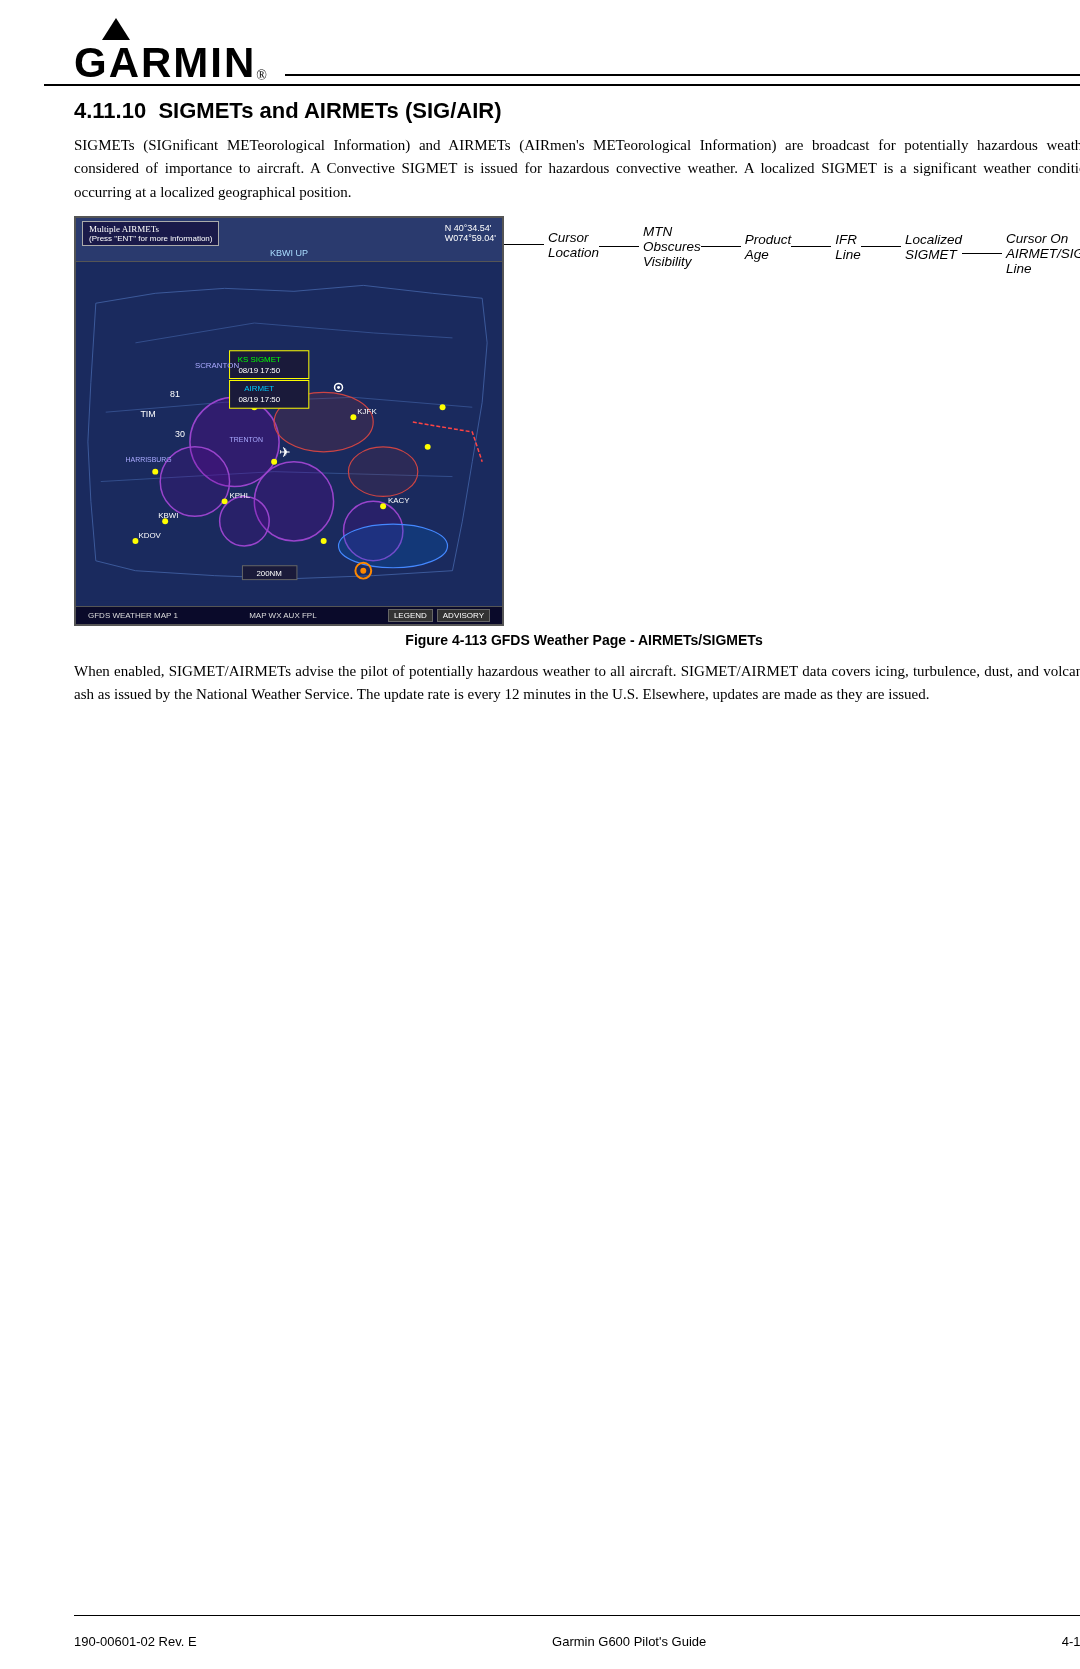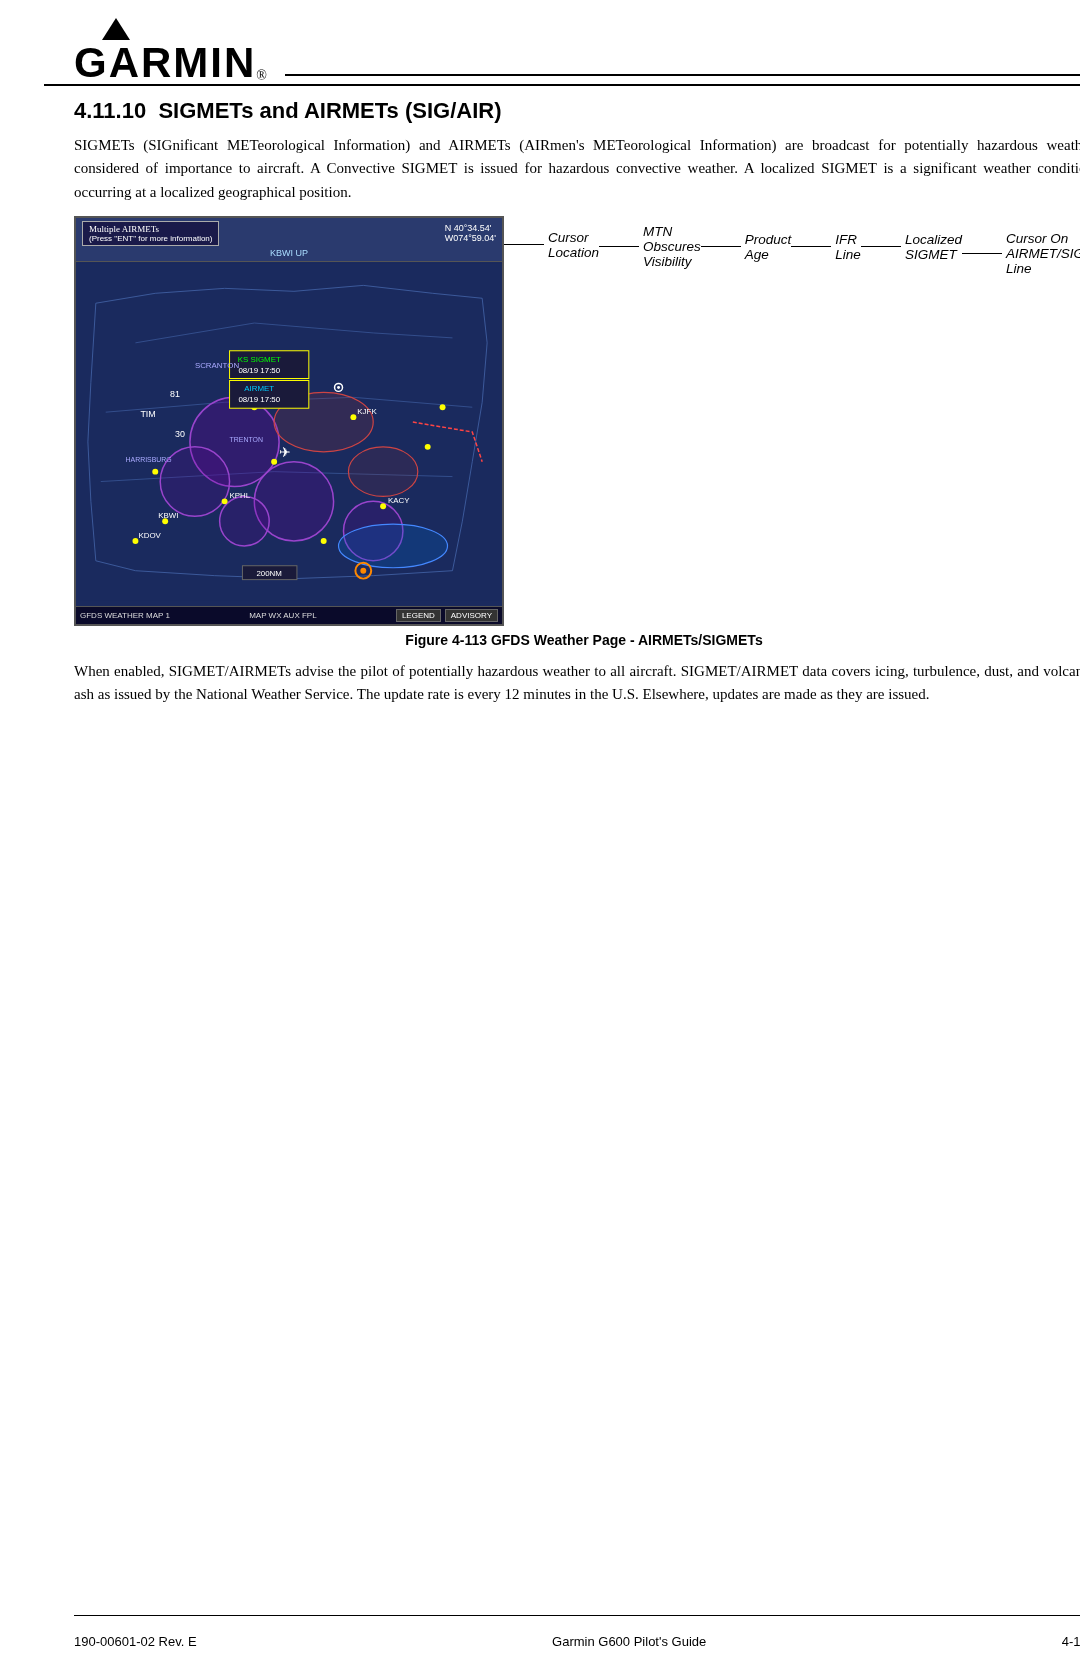--- a/index.html
+++ b/index.html
@@ -128,21 +128,21 @@
 
     
     .map-svg {
       width: 100%;
       height: 340px;
     }
 
     
     .map-footer {
       background: #0a0a2a;
-      padding: 2px 4px;
+      padding: 2px 12px;
       font-size: 8px;
       color: #ddd;
       font-family: Arial, sans-serif;
       display: flex;
       justify-content: space-between;
       align-items: center;
       border-top: 1px solid #555;
     }
 
     .map-footer-btn {

